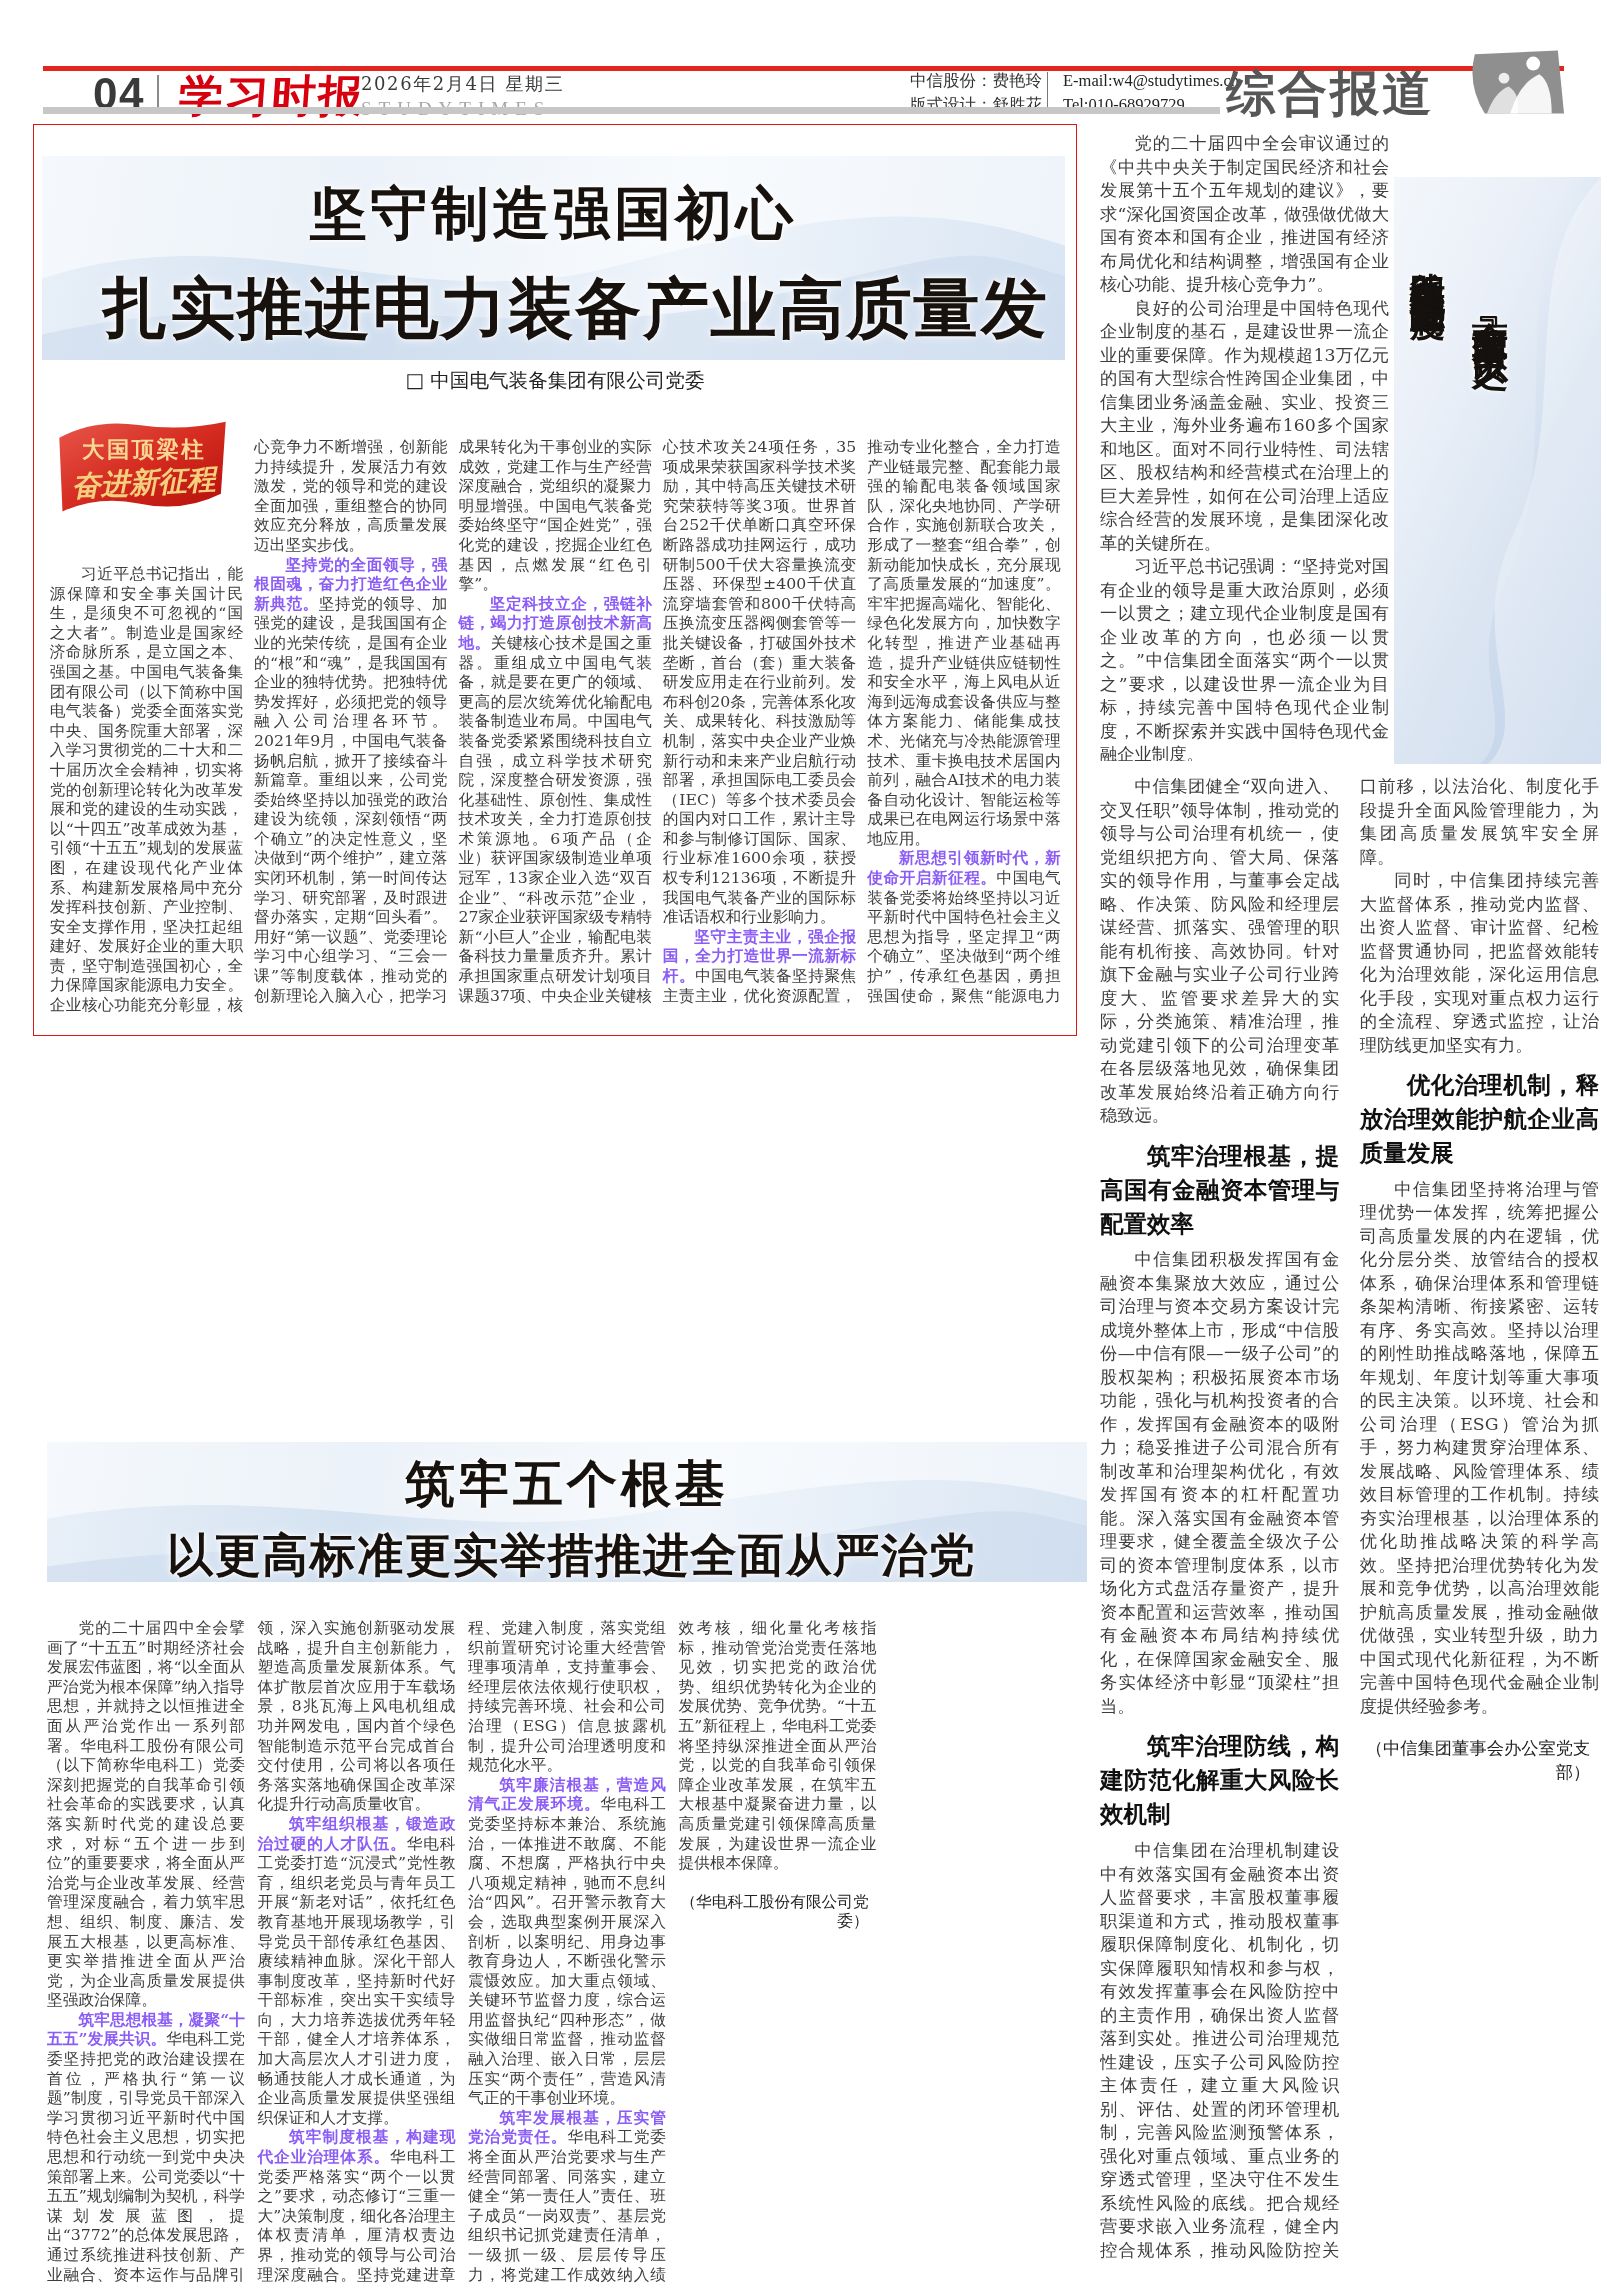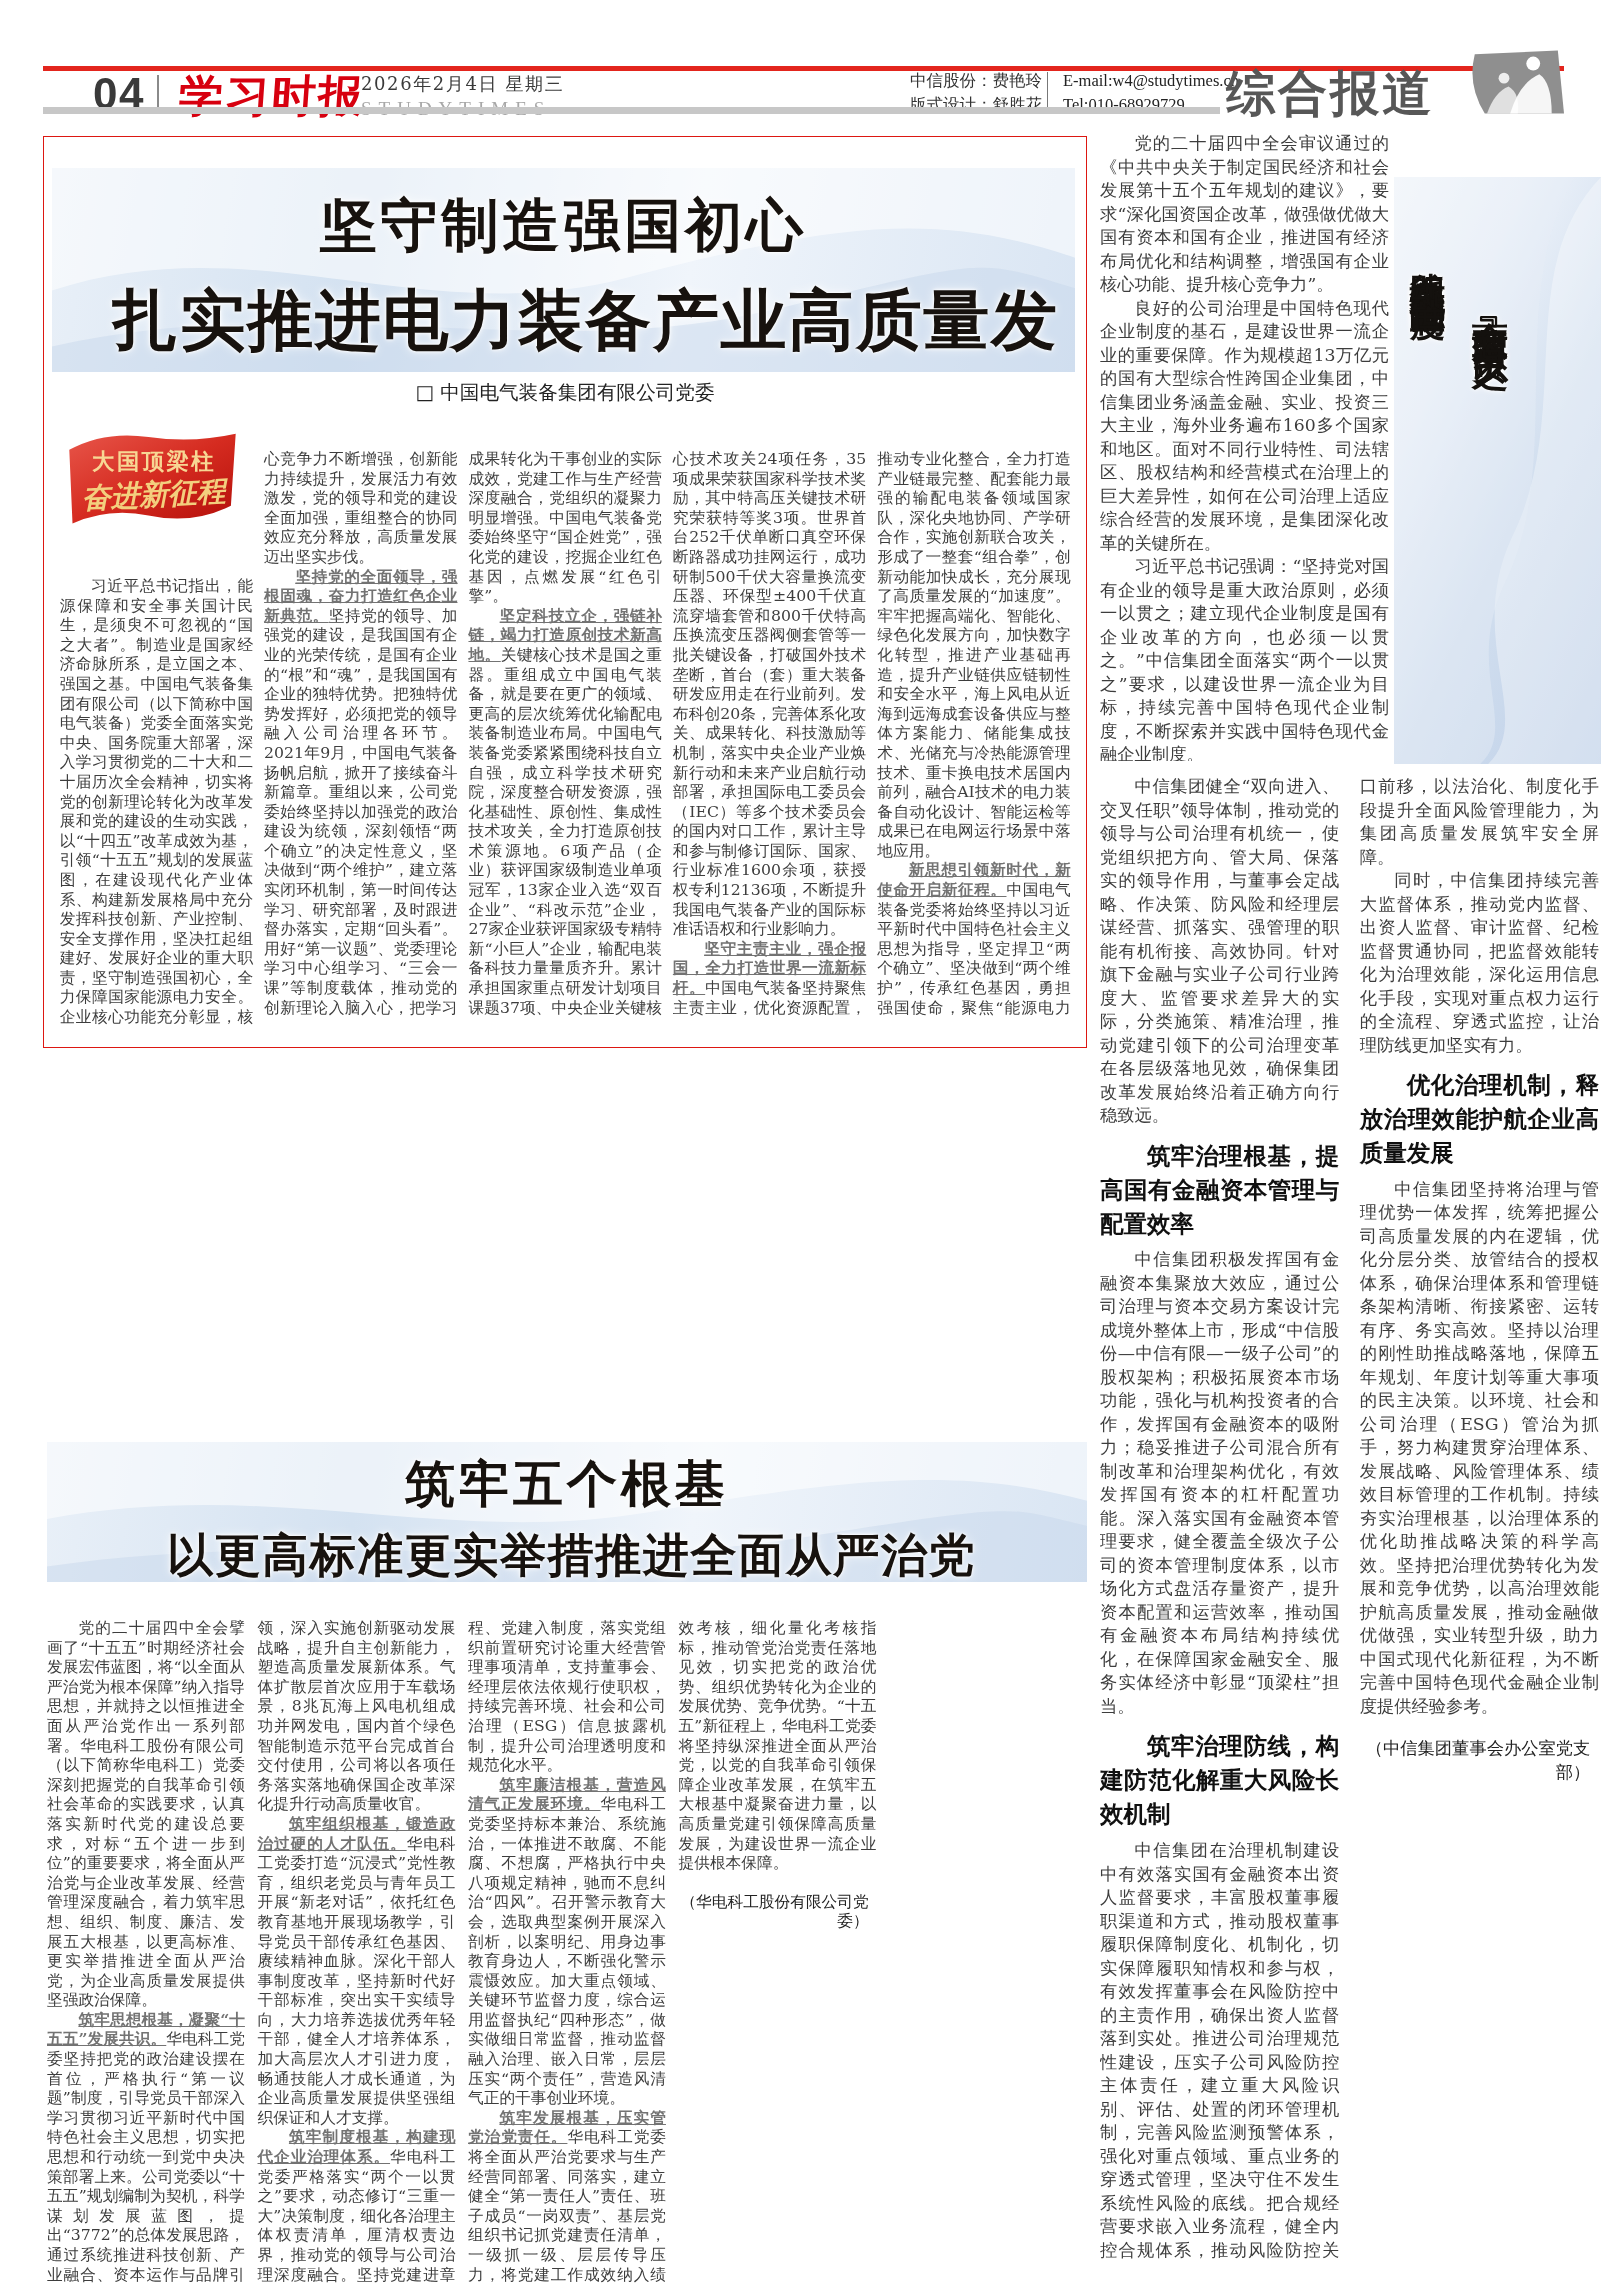--- a/index.html
+++ b/index.html
@@ -17,36 +17,36 @@
   .date{font-size:18px;color:#3a3a3a;letter-spacing:1.6px;}
   .mast-en{font-size:19px;color:#a8a8a8;letter-spacing:7px;margin-top:2.4px;font-family:"Liberation Serif",serif;}
   .editors{position:absolute;left:910px;top:69px;font-size:16.5px;color:#333;line-height:23.5px;}
   .hdr-vdiv{position:absolute;left:1047px;top:72px;width:0.8px;height:41px;background:#777;}
   .contact{position:absolute;left:1063px;top:69px;font-size:16.5px;color:#222;line-height:23.5px;
            font-family:"Liberation Serif",serif;}
   .section-title{position:absolute;left:1226px;top:61px;font-size:49px;font-weight:bold;color:#575757;
            letter-spacing:3.1px;font-family:"Liberation Sans","DejaVu Sans",sans-serif;}
   .logo{position:absolute;left:1464px;top:50px;width:100px;height:64px;}
   
-  .a1box{position:absolute;left:43px;top:124px;width:1042px;height:910px;border:1.6px solid #dd1712;background:#fff;margin-top:12px;}
+  .a1box{position:absolute;left:33px;top:124px;width:1042px;height:910px;border:1.6px solid #dd1712;background:#fff;}
   .banner{position:absolute;overflow:hidden;background:linear-gradient(100deg,#e9f0f8 0%,#d4e2f1 30%,#f0f5fb 62%,#d9e5f3 100%);}
   .banner svg{position:absolute;inset:0;width:100%;height:100%;}
   .a1banner{left:7.8px;top:31px;width:1023px;height:204px;}
   .hl{position:relative;text-align:center;font-weight:bold;color:#17120e;letter-spacing:3.9px;
       text-shadow:0 0 4.7px rgba(255,255,255,.95),0 0 11px rgba(255,255,255,.8),0 0 2.4px #fff;}
   .a1-l1{font-size:57px;margin-top:20.4px;}
   .a1-l2{font-size:66px;margin-top:11px;letter-spacing:1.6px;padding-left:44px;}
   .byline1{position:absolute;left:0;top:242px;width:100%;text-align:center;font-size:19.6px;color:#222;}
   .stamp{position:absolute;left:19.6px;top:292px;width:177px;height:104px;}
   
   .cols{column-fill:auto;overflow:hidden;font-size:15.7px;line-height:19.6px;color:#3d3d3d;text-align:justify;}
   .a1cols{position:absolute;left:15.7px;top:312px;width:1011px;height:582px;column-count:5;column-gap:11px;}
   .stamp-spacer{height:127px;}
   .para{margin:0;text-indent:2em;text-align:justify;}
-  .para b{font-weight:bold;color:#737373;text-decoration:underline;}
+  .para b{font-weight:bold;color:#8b5cf6;}
   .para.sig{text-align:right;text-indent:0;padding-right:.5em;margin-top:19px;color:#222;}
   .para.subhead{font-weight:bold;color:#101010;font-size:23px;line-height:33px;margin:11px 0 7.8px;}
   
   .a2banner{left:47px;top:1442px;width:1040px;height:140px;}
   .a2-l1{font-size:50px;margin-top:9.4px;}
   .a2-l2{font-size:46px;margin-top:6.3px;letter-spacing:1.6px;padding-left:9px;}
   .a2cols{position:absolute;left:47px;top:1618px;width:1040px;height:667px;column-count:5;column-gap:12.6px;}
   
   .a3intro{position:absolute;left:1100px;top:132px;width:289px;height:629px;overflow:hidden;
            font-size:17.3px;line-height:23.5px;color:#3d3d3d;}

